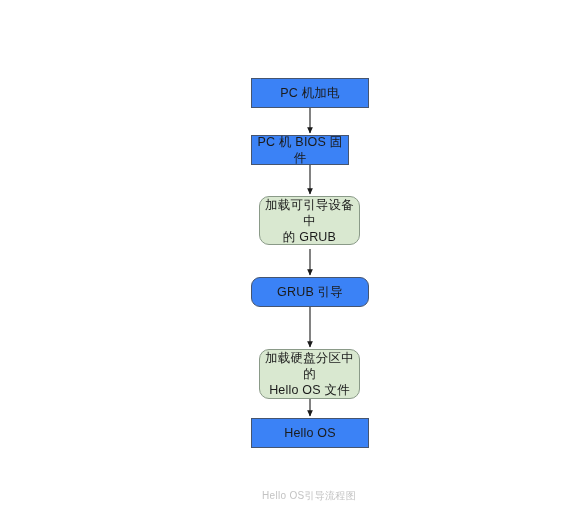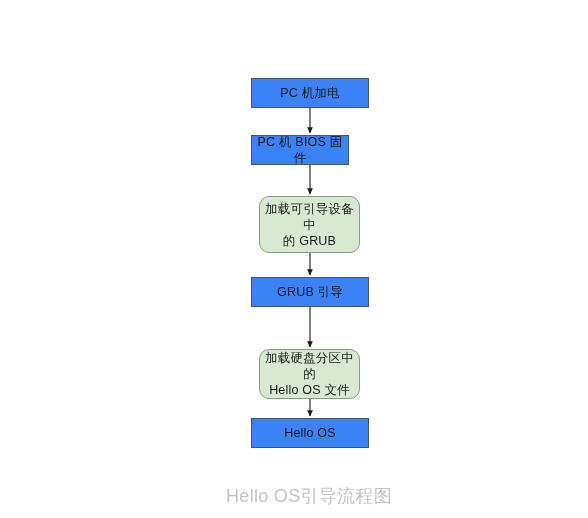--- a/index.html
+++ b/index.html
@@ -48,22 +48,22 @@
 
   .node-task {
     background: #d9e8d0;
     border: 1px solid #8a9a88;
     border-radius: 10px;
   }
 
   
   .n-power    { left: 251px; top: 78px;  width: 118px; height: 30px; }
   .n-bios     { left: 251px; top: 135px; width: 98px; height: 30px; }
-  .n-grub-ld  { left: 259px; top: 196px; width: 101px; height: 57px; }
-  .n-grub     { left: 251px; top: 277px; width: 118px; height: 30px; }
+  .n-grub-ld  { left: 259px; top: 196px; width: 101px; height: 49px; }
+  .n-grub     { left: 251px; top: 277px; width: 118px; height: 30px; border-radius: 9px; }
   .n-hello-ld { left: 259px; top: 349px; width: 101px; height: 50px; }
   .n-hello    { left: 251px; top: 418px; width: 118px; height: 30px; }
 
   
   #connectors {
     position: absolute;
     left: 0;
     top: 0;
     width: 588px;
     height: 518px;
@@ -74,21 +74,21 @@
   
   .caption {
     position: absolute;
     left: 0;
     top: 486px;
     width: 560px;
     text-align: center;
     padding-left: 58px;
     box-sizing: border-box;
     color: #c3c3c3;
-    font-size: 18px;
+    font-size: 10px;
     line-height: 20px;
     letter-spacing: 0.3px;
   }
 </style>
 </head>
 <body>
 
 <div id="flow-canvas">
 
   <svg id="connectors" viewBox="0 0 588 518" width="588" height="518" xmlns="http://www.w3.org/2000/svg">

